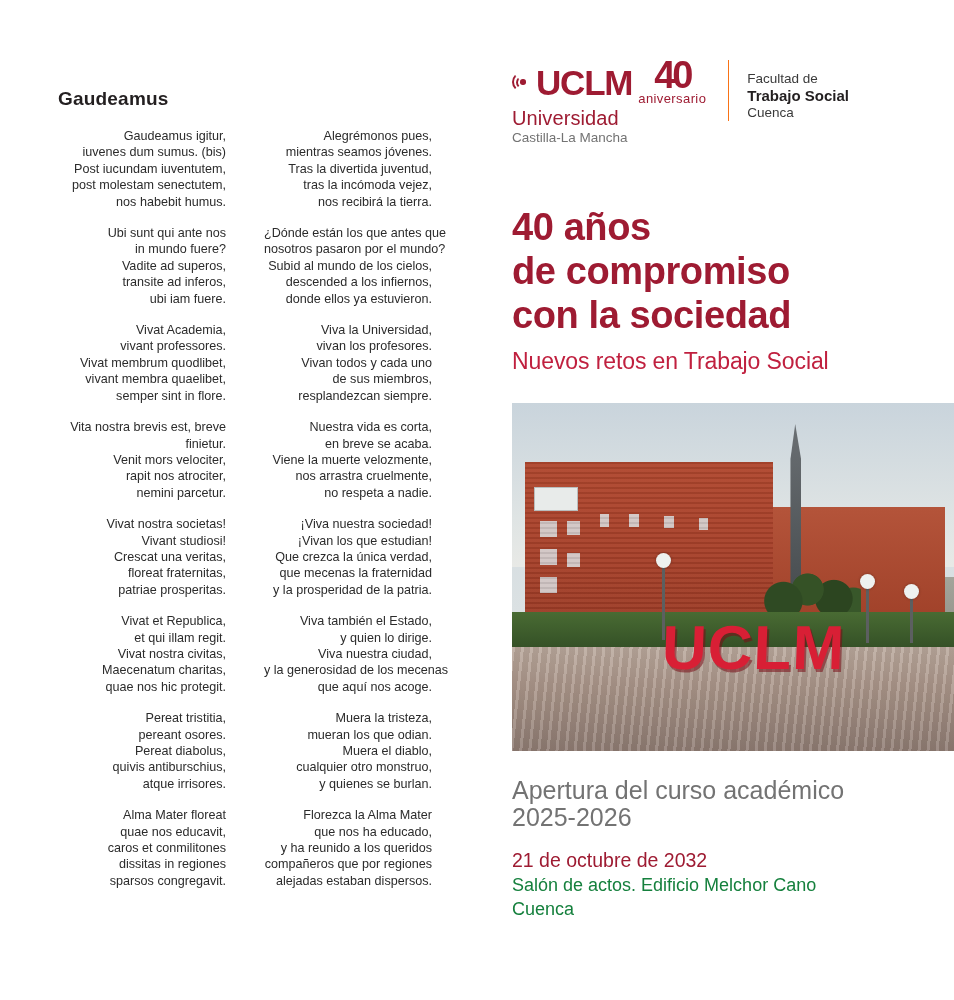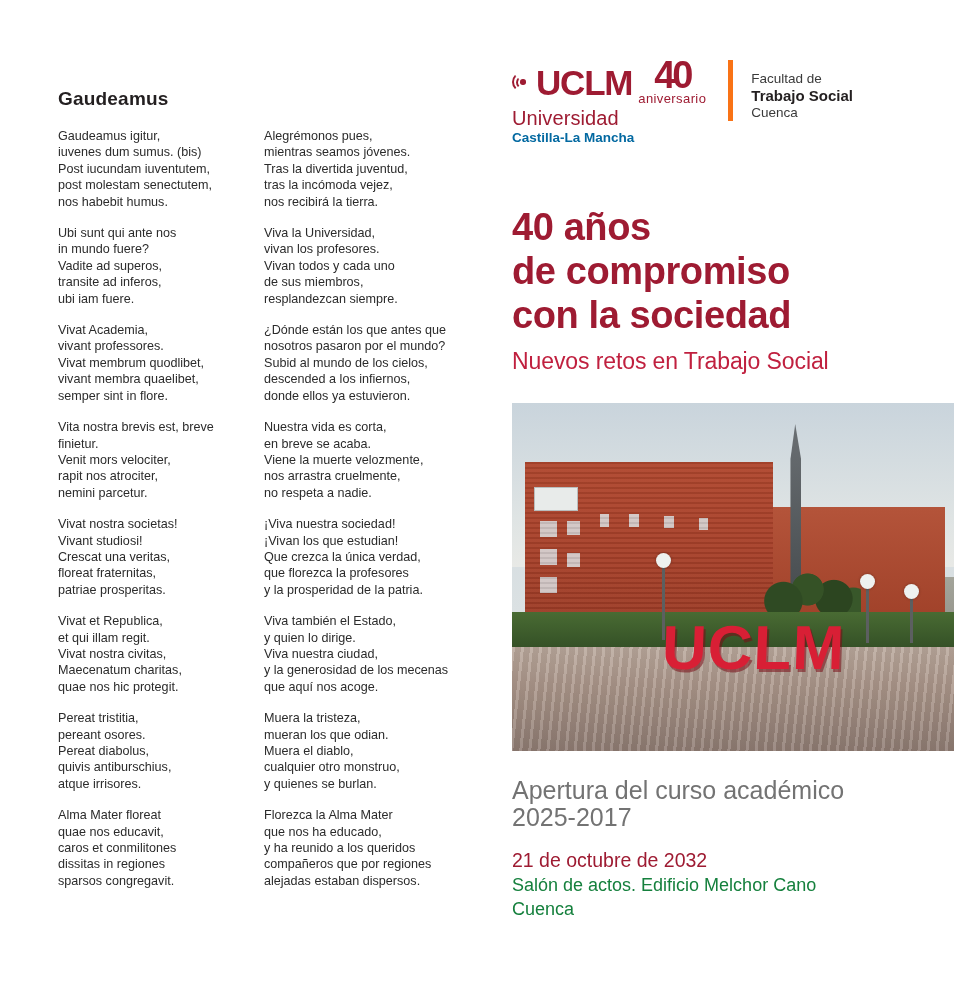--- a/index.html
+++ b/index.html
@@ -20,20 +20,21 @@
   .gaudeamus-title {
     font-size: 19px;
     font-weight: bold;
     letter-spacing: .2px;
     margin-bottom: 18px;
     color: #231f20;
   }
   .verse-cols {
     display: flex;
     gap: 38px;
+    text-align: right;
   }
   .verse-col { width: 168px; }
   .stanza {
     margin-bottom: 15px;
     font-size: 12.6px;
     line-height: 16.4px;
     color: #2b2b2b;
   }
   .stanza .line { display: block; white-space: nowrap; }
 
@@ -103,26 +104,26 @@
   }
   .uclm-sub {
     font-size: 20px;
     color: #9e1b32;
     letter-spacing: .1px;
     line-height: 22px;
     margin-top: 1px;
   }
   .uclm-sub2 {
     font-size: 13.5px;
-    font-weight: bold;
-    color: #0369a1;
+    font-weight: normal;
+    color: #737373;
     margin-top: 1px;
   }
   .faculty {
-    border-left: 5px solid #f97316;
+    border-left: 1px solid #f97316;
     margin-left: 22px;
     padding-left: 18px;
     padding-top: 10px;
     line-height: 17px;
   }
   .faculty .f1 { font-size: 13.5px; color: #3a3a3a; }
   .faculty .f2 { font-size: 15px; font-weight: bold; color: #231f20; }
   .faculty .f3 { font-size: 13.5px; color: #3a3a3a; }
 
   
@@ -314,45 +315,45 @@
         </div>
       <div class="verse-col" id="col1">
           <div class="stanza">
             <span class="line">Alegrémonos pues,</span>
             <span class="line">mientras seamos jóvenes.</span>
             <span class="line">Tras la divertida juventud,</span>
             <span class="line">tras la incómoda vejez,</span>
             <span class="line">nos recibirá la tierra.</span>
           </div>
           <div class="stanza">
+            <span class="line">¿Dónde están los que antes que</span>
+            <span class="line">nosotros pasaron por el mundo?</span>
+            <span class="line">Subid al mundo de los cielos,</span>
+            <span class="line">descended a los infiernos,</span>
+            <span class="line">donde ellos ya estuvieron.</span>
+          </div>
+          <div class="stanza">
             <span class="line">Viva la Universidad,</span>
             <span class="line">vivan los profesores.</span>
             <span class="line">Vivan todos y cada uno</span>
             <span class="line">de sus miembros,</span>
             <span class="line">resplandezcan siempre.</span>
           </div>
           <div class="stanza">
-            <span class="line">¿Dónde están los que antes que</span>
-            <span class="line">nosotros pasaron por el mundo?</span>
-            <span class="line">Subid al mundo de los cielos,</span>
-            <span class="line">descended a los infiernos,</span>
-            <span class="line">donde ellos ya estuvieron.</span>
-          </div>
-          <div class="stanza">
             <span class="line">Nuestra vida es corta,</span>
             <span class="line">en breve se acaba.</span>
             <span class="line">Viene la muerte velozmente,</span>
             <span class="line">nos arrastra cruelmente,</span>
             <span class="line">no respeta a nadie.</span>
           </div>
           <div class="stanza">
             <span class="line">¡Viva nuestra sociedad!</span>
             <span class="line">¡Vivan los que estudian!</span>
             <span class="line">Que crezca la única verdad,</span>
-            <span class="line">que florezca la profesores</span>
+            <span class="line">que mecenas la fraternidad</span>
             <span class="line">y la prosperidad de la patria.</span>
           </div>
           <div class="stanza">
             <span class="line">Viva también el Estado,</span>
             <span class="line">y quien lo dirige.</span>
             <span class="line">Viva nuestra ciudad,</span>
             <span class="line">y la generosidad de los mecenas</span>
             <span class="line">que aquí nos acoge.</span>
           </div>
           <div class="stanza">
@@ -427,20 +428,20 @@
       <div class="hedge"></div>
       <div class="plaza"></div>
       <span class="lamp" style="left:34%;top:46%;height:22%"></span>
       <span class="lamp" style="left:80%;top:52%;height:17%"></span>
       <span class="lamp" style="left:90%;top:55%;height:14%"></span>
       <div class="uclm-letters">UCLM</div>
     </div>
 
     <div class="footer">
       <div class="f-course">Apertura del curso académico</div>
-      <div class="f-course">2025-2017</div>
+      <div class="f-course">2025-2026</div>
       <div class="f-date">21 de octubre de 2032</div>
       <div class="f-place">Salón de actos. Edificio Melchor Cano</div>
       <div class="f-place">Cuenca</div>
     </div>
 
   </div>
 </div>
 
 </body></html>

